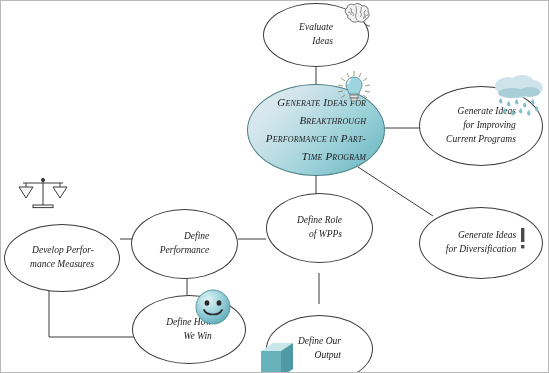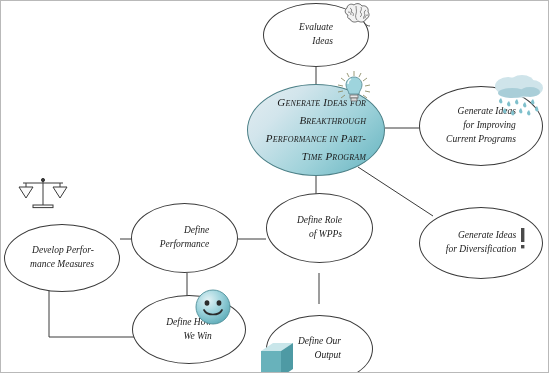--- a/index.html
+++ b/index.html
@@ -67,21 +67,21 @@
 </div>
 
 <div class="node plain" style="left:265px;top:192px;width:107px;height:70px;">
   <span class="lbl">Define Role<br>of WPPs</span>
 </div>
 
 <div class="node plain" style="left:265px;top:314px;width:107px;height:68px;">
   <span class="lbl">Define Our<br>Output</span>
 </div>
 
-<div class="node plain" style="left:130px;top:202px;width:107px;height:70px;">
+<div class="node plain" style="left:130px;top:208px;width:107px;height:70px;">
   <span class="lbl">Define<br>Performance</span>
 </div>
 
 <div class="node plain" style="left:3px;top:223px;width:116px;height:68px;">
   <span class="lbl">Develop Perfor-<br>mance Measures</span>
 </div>
 
 <div class="node plain" style="left:131px;top:294px;width:114px;height:69px;">
   <span class="lbl">Define How<br>We Win</span>
 </div>

